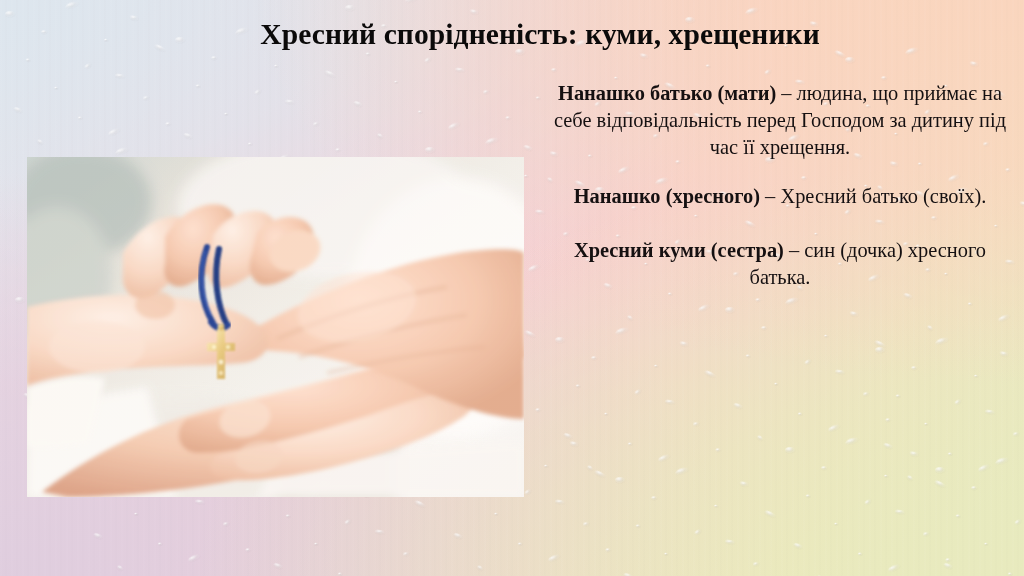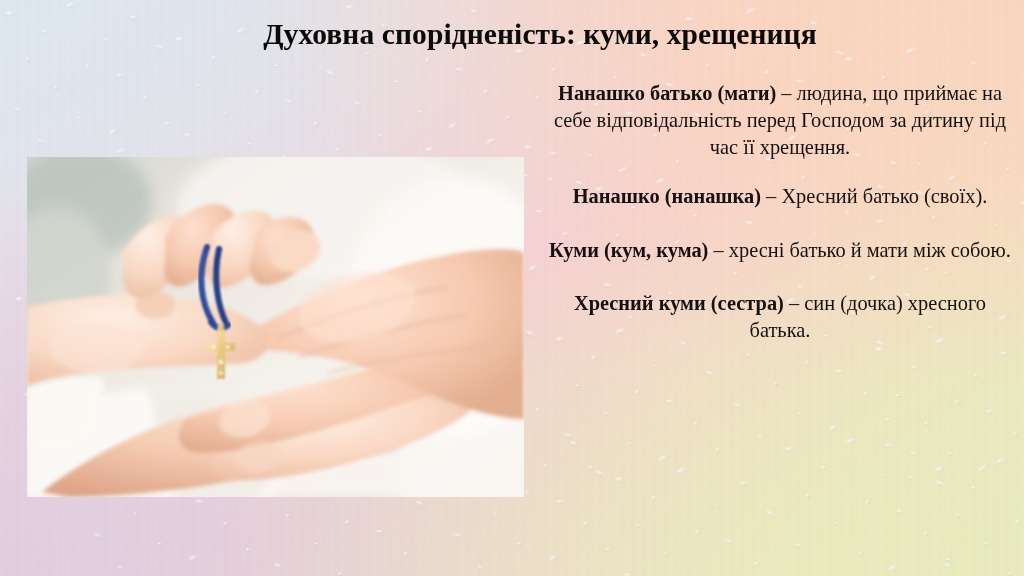--- a/index.html
+++ b/index.html
@@ -150,21 +150,21 @@
         <use href="#dropset" x="90" y="440"></use>
         <use href="#dropset" x="270" y="470"></use>
         <use href="#dropset" x="450" y="440"></use>
         <use href="#dropset" x="620" y="480"></use>
         <use href="#dropset" x="790" y="450"></use>
         <use href="#dropset" x="940" y="470"></use>
       </g>
     </svg>
   </div>
 
-  <div class="title">Духовна спорідненість: куми, хрещениця</div>
+  <div class="title">Хресний спорідненість: куми, хрещеники</div>
 
   <div class="photo">
     <svg viewBox="0 0 497 340" preserveAspectRatio="none" xmlns="http://www.w3.org/2000/svg">
       <defs>
         <linearGradient id="bgblur" x1="0" y1="0" x2="1" y2="1">
           <stop offset="0%" stop-color="#cfd6d2"></stop>
           <stop offset="22%" stop-color="#e6e2da"></stop>
           <stop offset="50%" stop-color="#f3efe9"></stop>
           <stop offset="78%" stop-color="#fbf8f5"></stop>
           <stop offset="100%" stop-color="#f7f4f1"></stop>
@@ -285,26 +285,23 @@
     </svg>
   </div>
 
   <div class="text-col">
 
     <p class="para p1">
       <b>Нанашко батько (мати)</b><span> – </span><span>людина, що приймає на себе відповідальність перед Господом за дитину під час її хрещення.</span>
     </p>
 
     <p class="para p2">
-      <b>Нанашко (нанашка)</b><span> – </span><span>Хресний батько (своїх).</span>
+      <b>Нанашко (хресного)</b><span> – </span><span>Хресний батько (своїх).</span>
     </p>
 
 
-    <p class="para p4">
-      <b>Куми (кум, кума)</b><span> – </span><span>хресні батько й мати між собою.</span>
-    </p>
 
     <p class="para">
       <b>Хресний куми (сестра)</b><span> – </span><span>син (дочка) хресного батька.</span>
     </p>
 
   </div>
 </div>
 
 </body></html>

